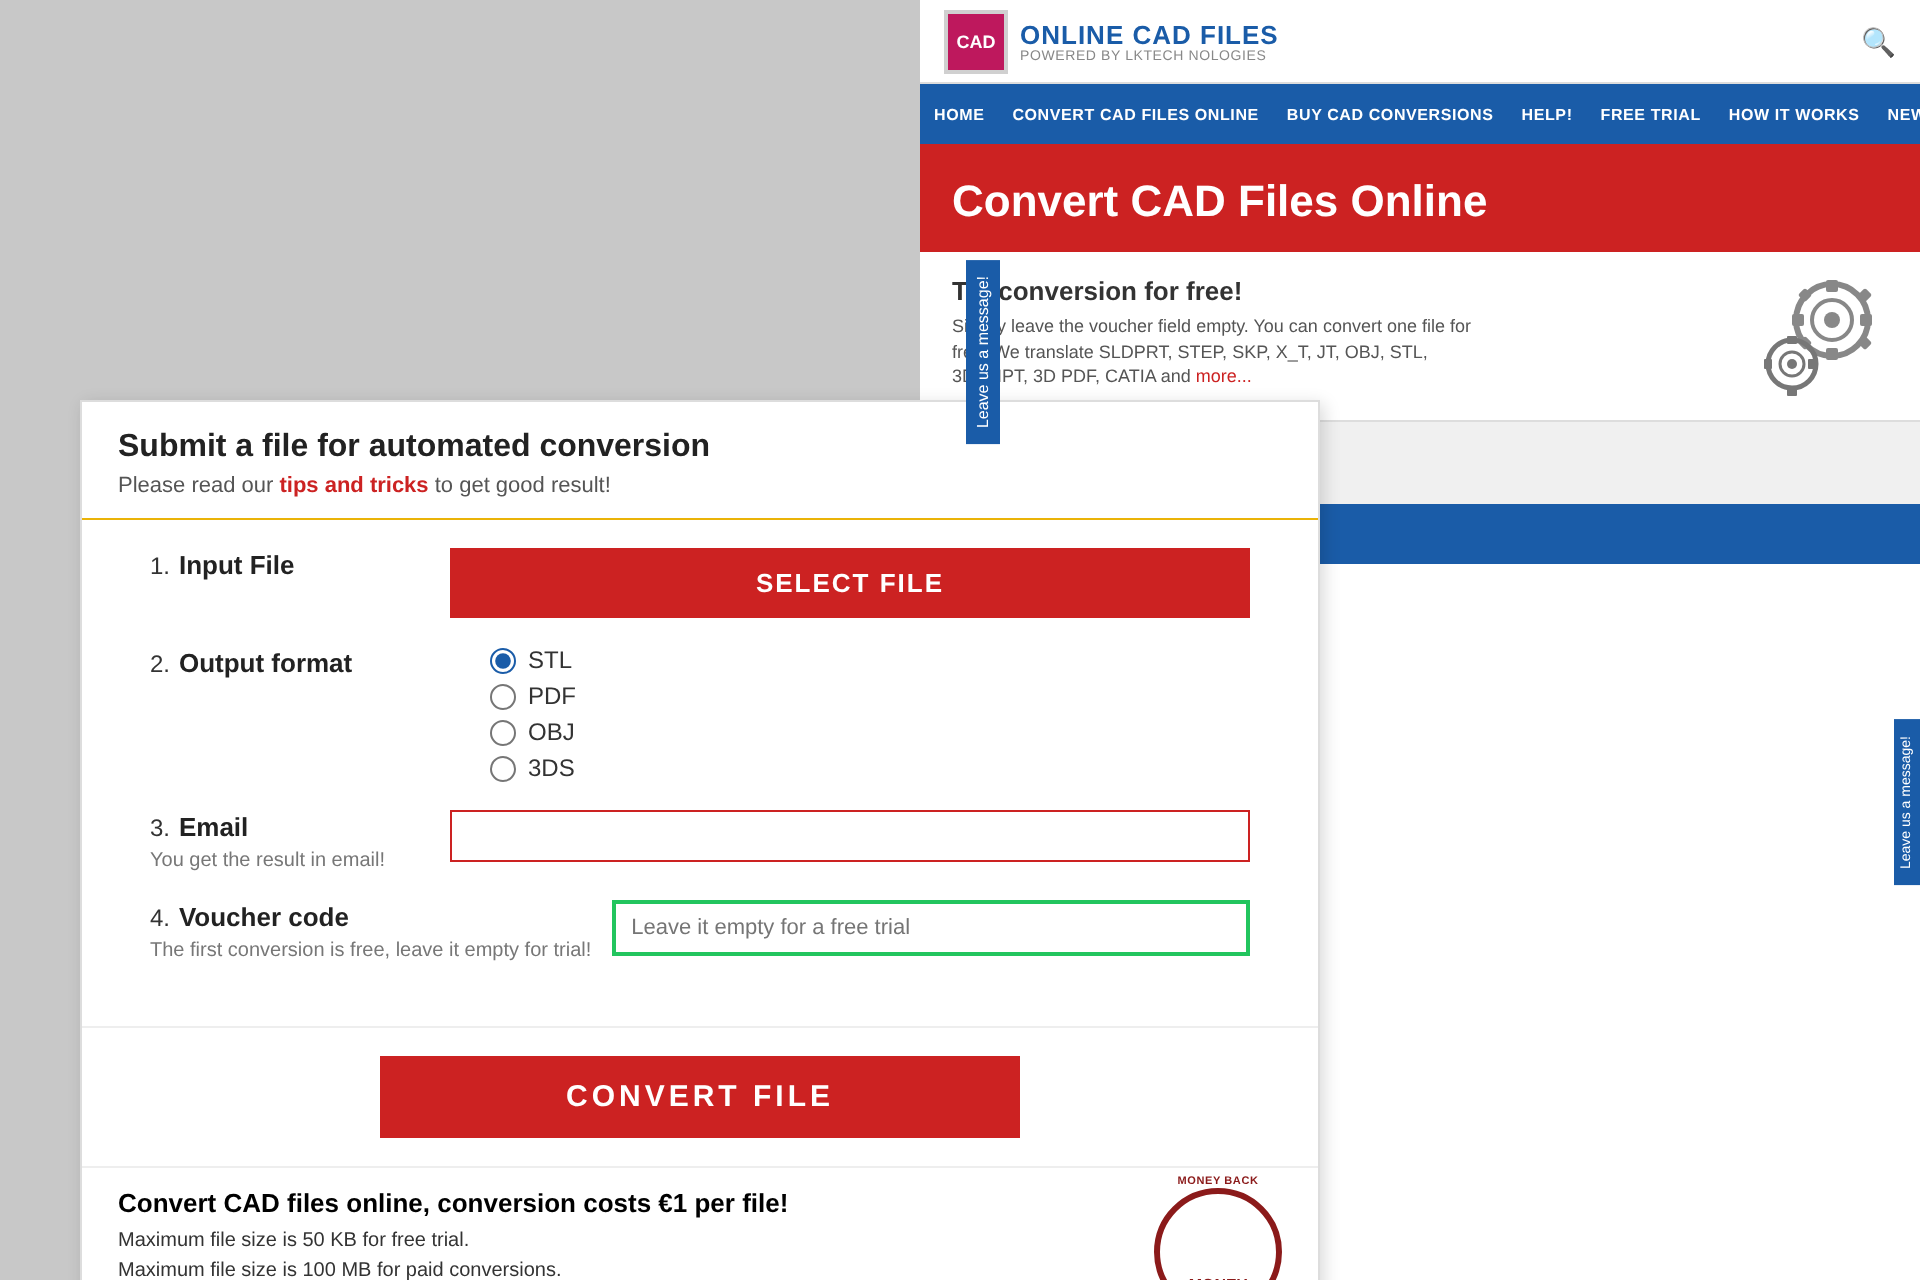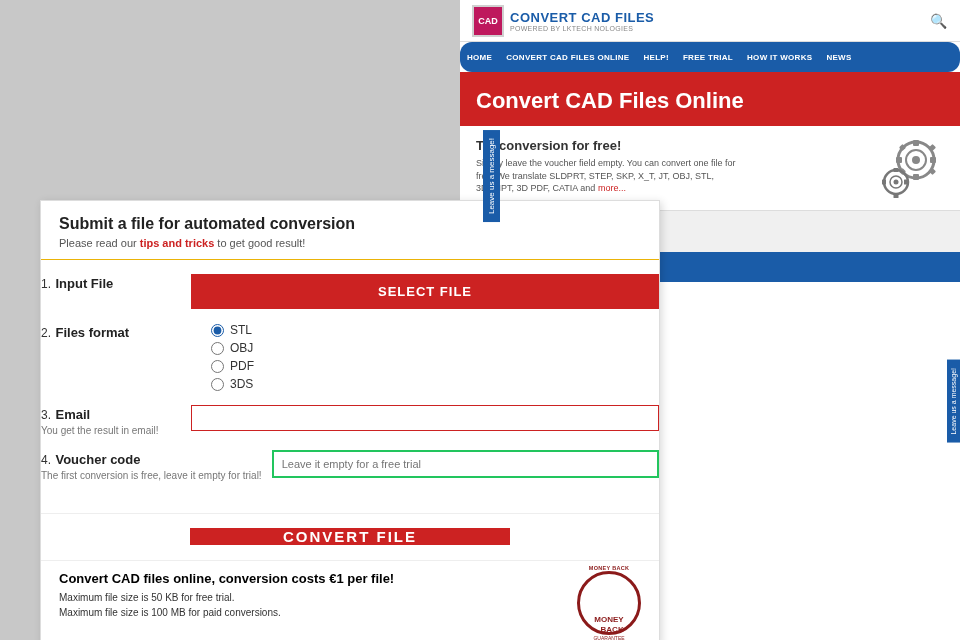--- a/index.html
+++ b/index.html
@@ -78,21 +78,20 @@
       color: #888;
       font-size: 14px;
     }
 
     
     .site-nav {
       background: #1a5ca8;
       display: flex;
       align-items: center;
       height: 30px;
-      border-radius: 12px;
     }
     .site-nav a {
       color: #fff;
       font-size: 8px;
       text-decoration: none;
       padding: 0 7px;
       font-weight: bold;
       letter-spacing: 0.3px;
       white-space: nowrap;
       height: 100%;
@@ -216,21 +215,21 @@
     .form-header p {
       font-size: 11px;
       color: #555;
     }
     .form-header p a {
       color: #cc2222;
       text-decoration: none;
       font-weight: bold;
     }
     .form-body {
-      padding: 14px 0;
+      padding: 14px 34px;
     }
     .form-row {
       display: flex;
       align-items: flex-start;
       margin-bottom: 14px;
       gap: 10px;
     }
     .form-label-col {
       min-width: 140px;
     }
@@ -315,21 +314,21 @@
 
     
     .convert-btn-row {
       text-align: center;
       padding: 0 18px 14px 18px;
     }
     .btn-convert {
       background: #cc2222;
       color: #fff;
       border: none;
-      padding: 0 0;
+      padding: 12px 0;
       width: 55%;
       font-size: 15px;
       font-weight: bold;
       letter-spacing: 2px;
       cursor: pointer;
       text-transform: uppercase;
     }
 
     
     .bottom-info {
@@ -405,30 +404,31 @@
 <div class="bg-gray"></div>
 
 <div class="website-panel">
 
   <div class="site-header">
     <div class="logo-area">
       <div class="logo-box">
         <span>CAD</span>
       </div>
       <div class="logo-text">
-        <span class="logo-title">CONVERT CAD FILES</span>
+        <span class="logo-title">ONLINE CAD FILES</span>
         <span class="logo-subtitle">POWERED BY LKTECH NOLOGIES</span>
       </div>
     </div>
     <div class="search-icon-area">🔍</div>
   </div>
 
   <nav class="site-nav">
     <a>HOME</a>
     <a>CONVERT CAD FILES ONLINE</a>
+    <a>BUY CAD CONVERSIONS</a>
     <a>HELP!</a>
     <a>FREE TRIAL</a>
     <a>HOW IT WORKS</a>
     <a>NEWS</a>
 
   </nav>
 
   <div class="hero-banner">
     <h1>Convert CAD Files Online</h1>
   </div>
@@ -502,35 +502,35 @@
         <span class="form-label-main">Input File</span>
       </div>
       <div class="form-control-col">
         <button class="btn-select-file">SELECT FILE</button>
       </div>
     </div>
 
     <div class="form-row">
       <div class="form-label-col">
         <span class="form-label-num">2.</span>
-        <span class="form-label-main">Files format</span>
+        <span class="form-label-main">Output format</span>
       </div>
       <div class="form-control-col">
         <div class="radio-group">
           <label class="radio-item">
             <input type="radio" name="format" value="STL" checked="" style="">
             <span>STL</span>
           </label>
           <label class="radio-item">
+            <input type="radio" name="format" value="PDF" style="">
+            <span>PDF</span>
+          </label>
+          <label class="radio-item">
             <input type="radio" name="format" value="OBJ" style="">
             <span>OBJ</span>
-          </label>
-          <label class="radio-item">
-            <input type="radio" name="format" value="PDF" style="">
-            <span>PDF</span>
           </label>
           <label class="radio-item">
             <input type="radio" name="format" value="3DS" style="">
             <span>3DS</span>
           </label>
         </div>
       </div>
     </div>
 
     <div class="form-row">

